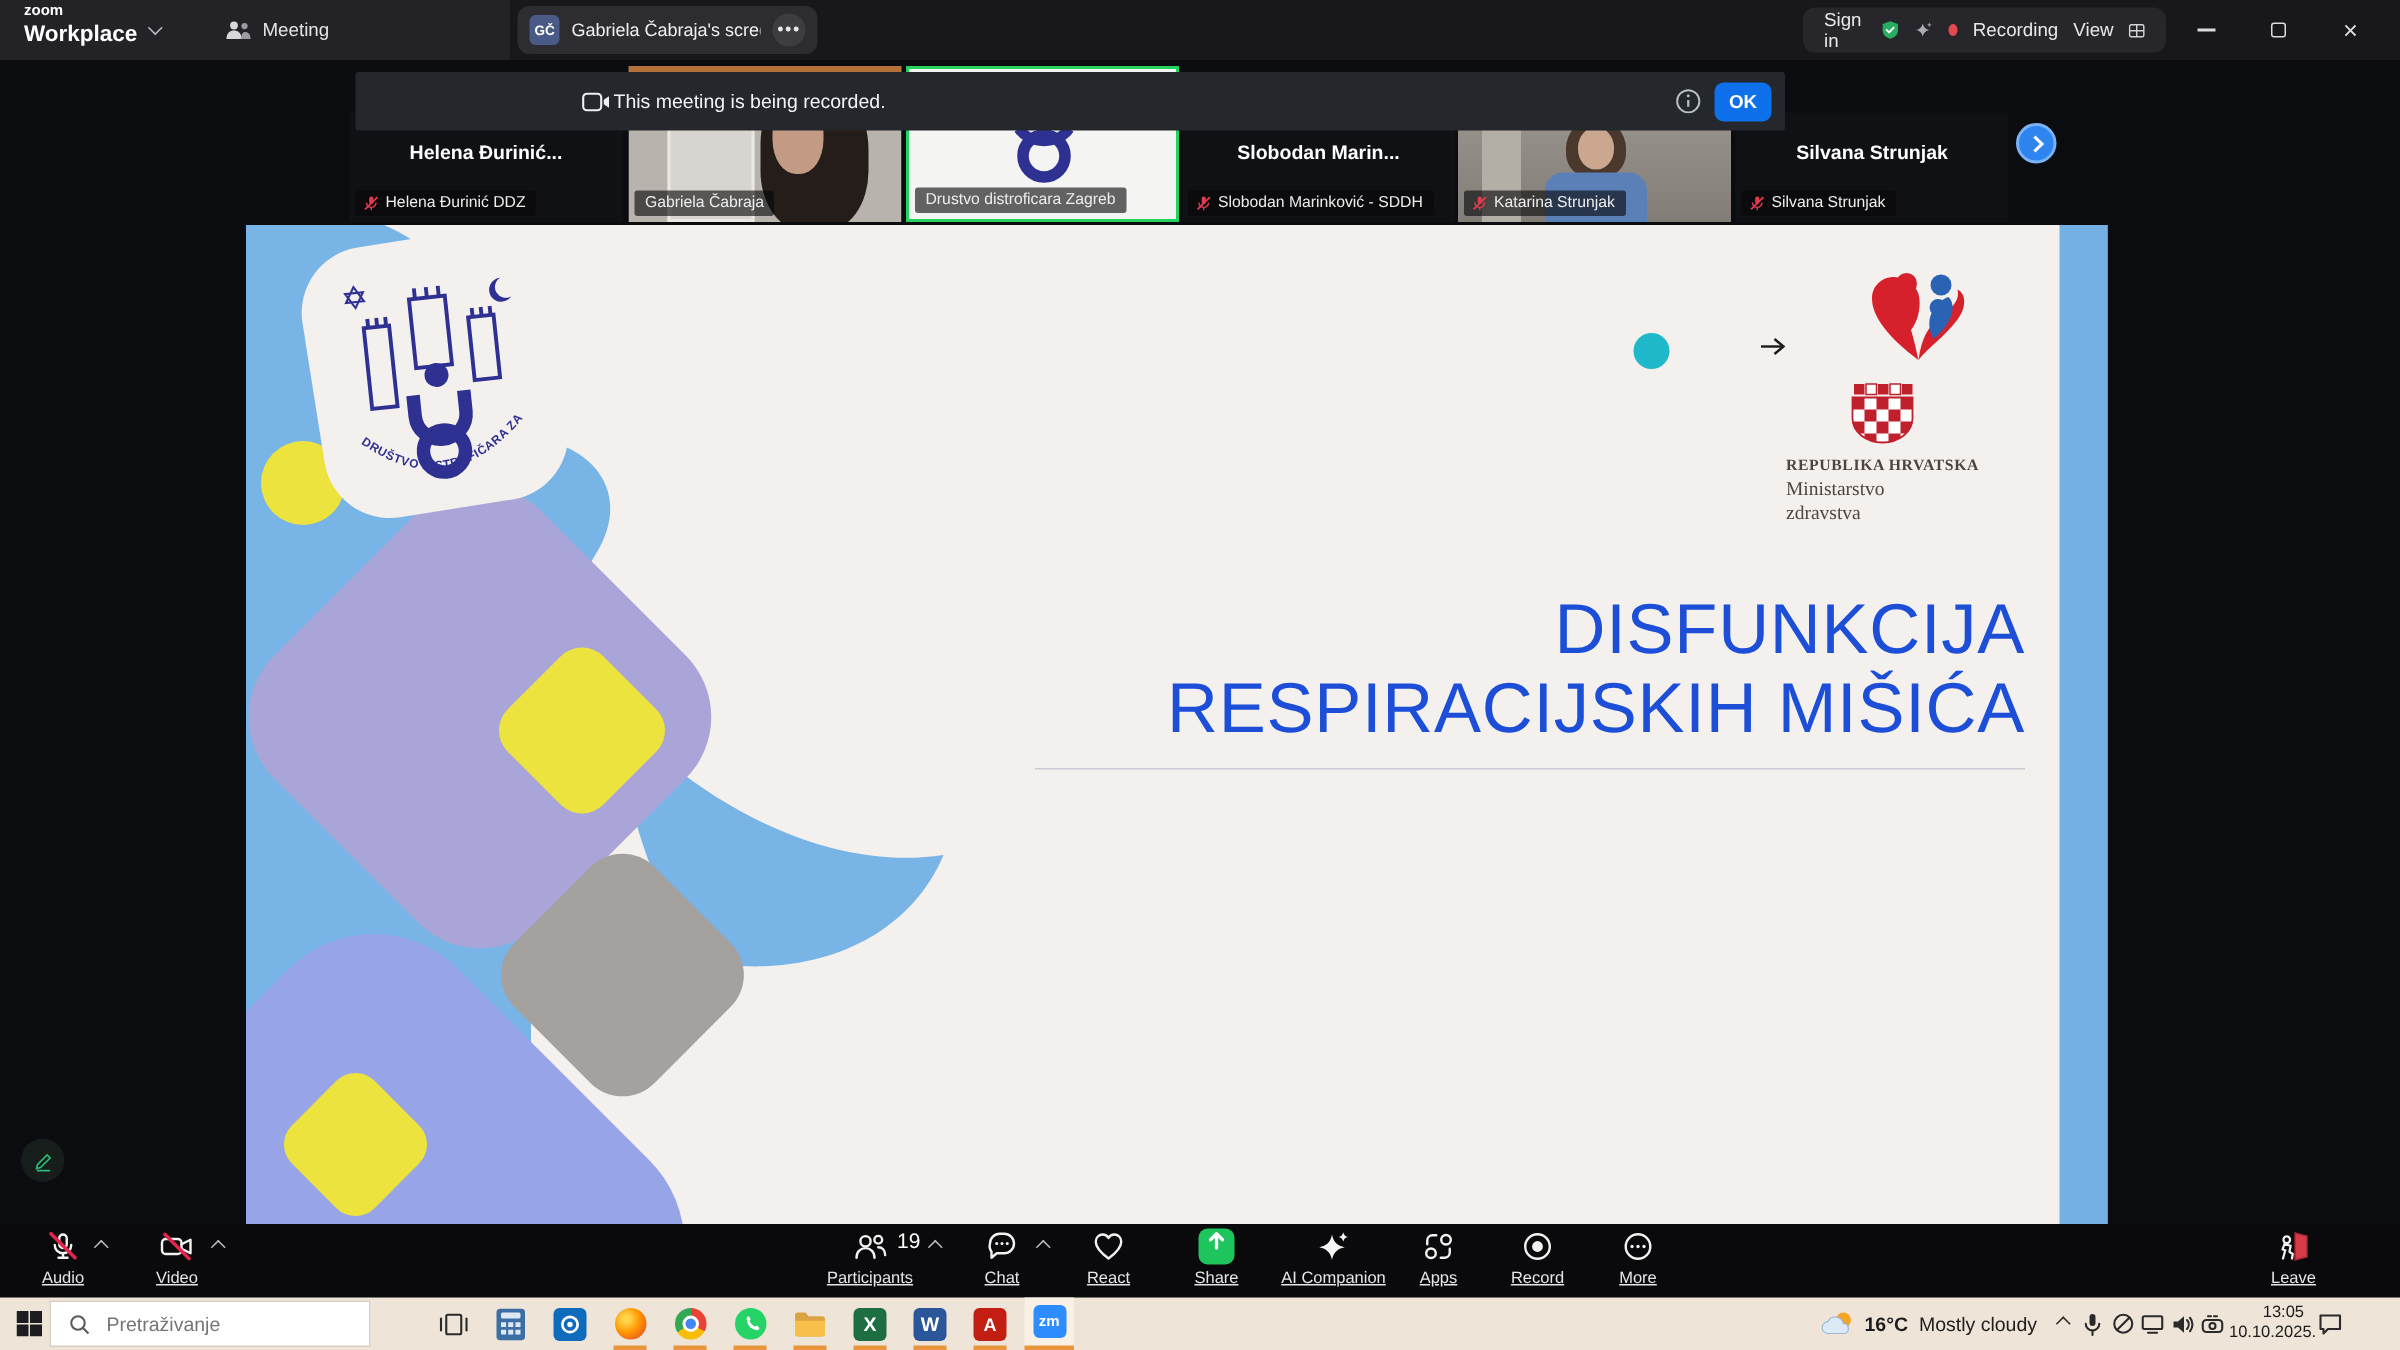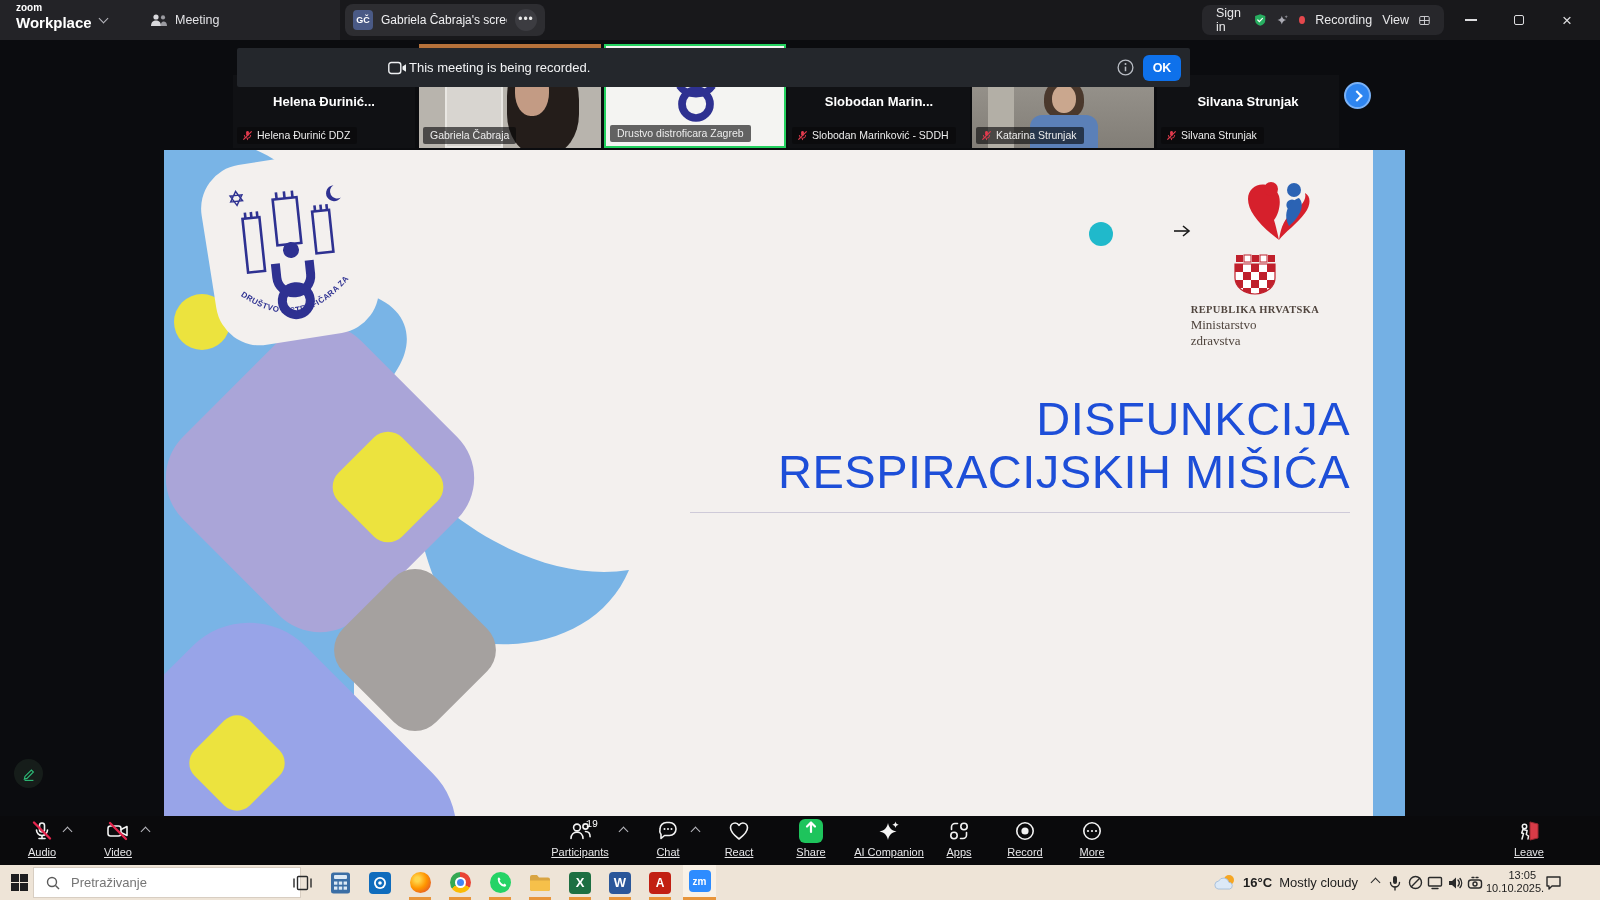--- a/index.html
+++ b/index.html
@@ -81,25 +81,25 @@
 
   
   .ztoolbar { position:absolute; left:0; top:816px; width:1600px; height:49px; background:#0a0a0c; color:#ececec; }
   .tb-item { position:absolute; top:3px; text-align:center; }
   .tb-item svg, .tb-item .share-sq { display:block; margin:0 auto; }
   .tb-label { font-size:11px; color:#e6e6e8; margin-top:3px; white-space:nowrap;text-decoration:underline; }
   .caret { position:absolute; top:12px; }
   .ticon { stroke:#f2f2f2; fill:none; stroke-width:1.6; stroke-linecap:round; stroke-linejoin:round; }
   .slash { stroke:#e5254d; stroke-width:2.4; stroke-linecap:round; }
   .share-sq { width:24px; height:24px; border-radius:6px; background:#1ec45c; display:flex; align-items:center; justify-content:center; }
-  .pcount { position:absolute; left:40px; top:0; font-size:10px; color:#fff;font-family:Liberation Mono, monospace; }
+  .pcount { position:absolute; left:52px; top:0; font-size:14px; color:#fff; }
 
   
   .taskbar { position:absolute; left:0; top:865px; width:1600px; height:35px; background:#eee4d7; color:#1d1d1d; }
-  .search-box { position:absolute; left:33px; top:2px; width:268px; height:31px; background:#fff; border:1px solid #d8cec2; display:flex; align-items:center; padding-left:12px; gap:9px; }
+  .search-box { position:absolute; left:33px; top:2px; width:214px; height:31px; background:#fff; border:1px solid #d8cec2; display:flex; align-items:center; padding-left:12px; gap:9px; }
   .search-box input { border:none; outline:none; font-size:13px; color:#3a3a3a; font-family:"Liberation Sans", sans-serif; width:170px; background:transparent; }
   .tk-ic { position:absolute; top:5px; width:26px; height:25px; display:flex; align-items:center; justify-content:center; }
   .run::after { content:""; position:absolute; left:2px; right:2px; bottom:-5px; height:3px; background:#e8953b; }
   .zoom-tile { position:absolute; left:683px; top:0; width:33px; height:35px; background:#f9f1e6; display:flex; align-items:center; justify-content:center; border-bottom:3px solid #e8953b; }
   .appsq { width:22px; height:22px; border-radius:4px; color:#fff; font-weight:bold; display:flex; align-items:center; justify-content:center; }
   .chrome-o { width:21px; height:21px; border-radius:50%; background:conic-gradient(#ea4335 0 33%, #fbbc05 0 66%, #34a853 0 100%); display:flex; align-items:center; justify-content:center; }
   .chrome-i { width:11px; height:11px; border-radius:50%; background:#fff; display:flex; align-items:center; justify-content:center; }
   .chrome-c { width:7px; height:7px; border-radius:50%; background:#4285f4; }
   .ffx { width:21px; height:21px; border-radius:50%; background:radial-gradient(circle at 35% 35%, #ffd54a 12%, #ff9500 48%, #e3562a 85%); }
   .wa { width:21px; height:21px; border-radius:50%; background:#25d366; display:flex; align-items:center; justify-content:center; }

